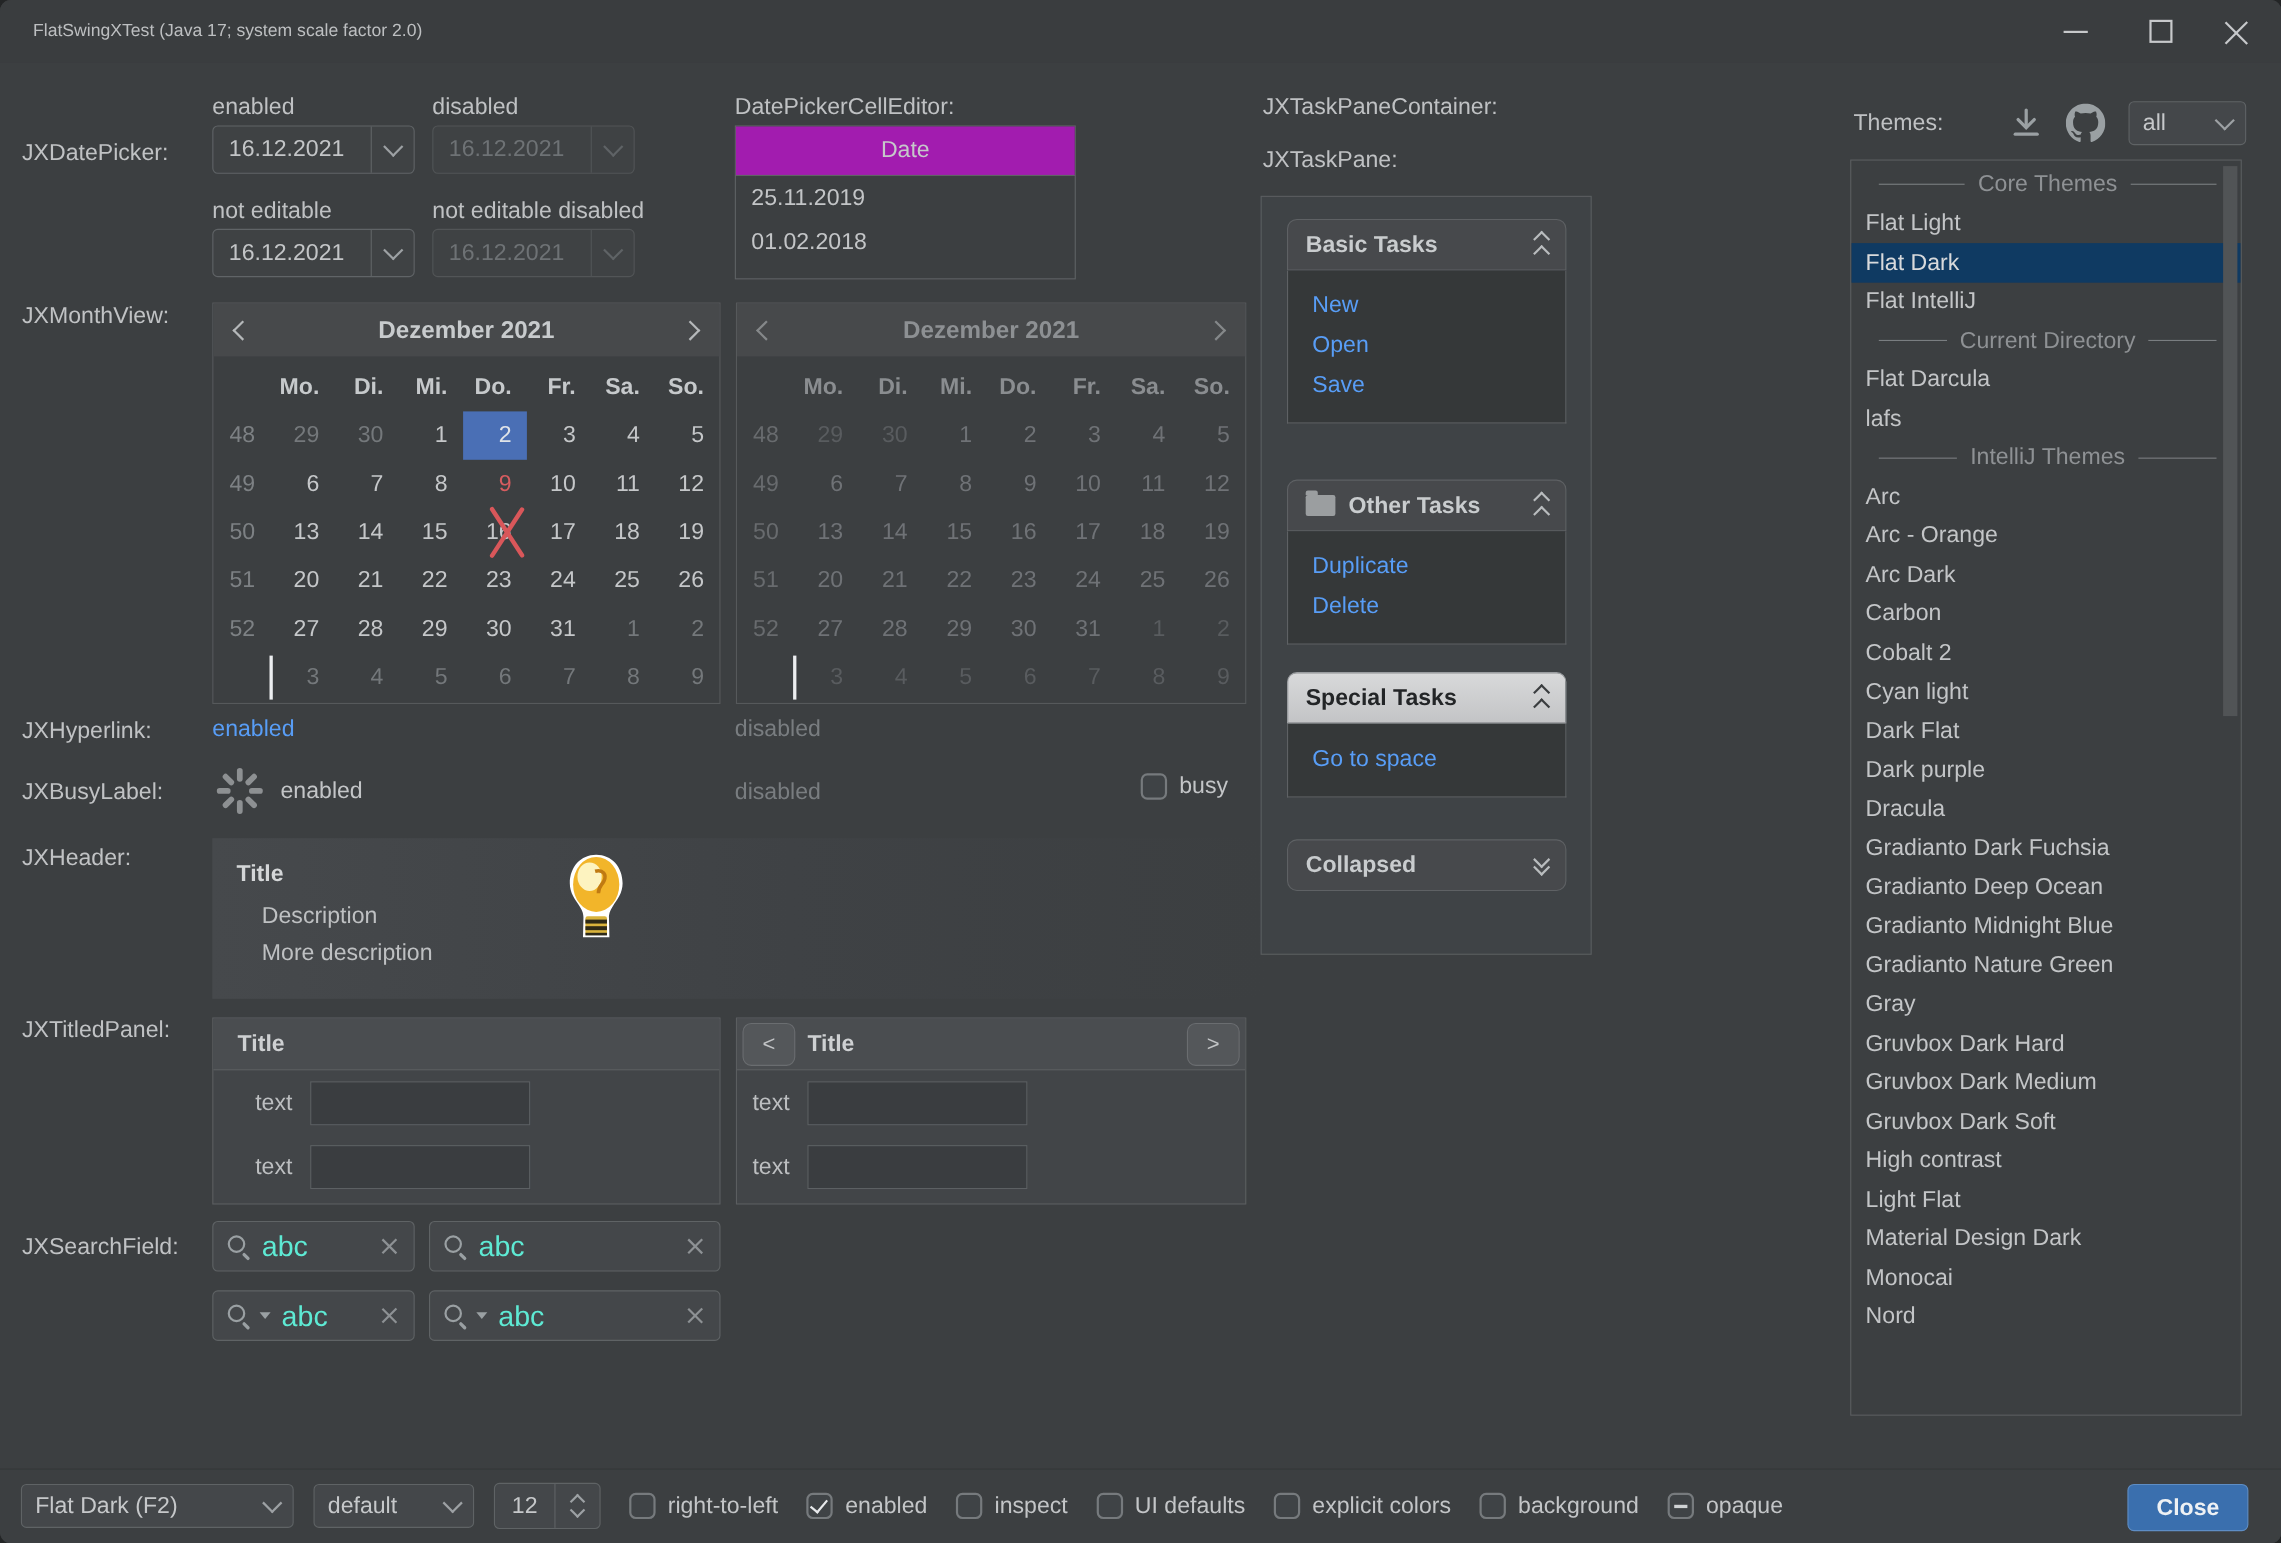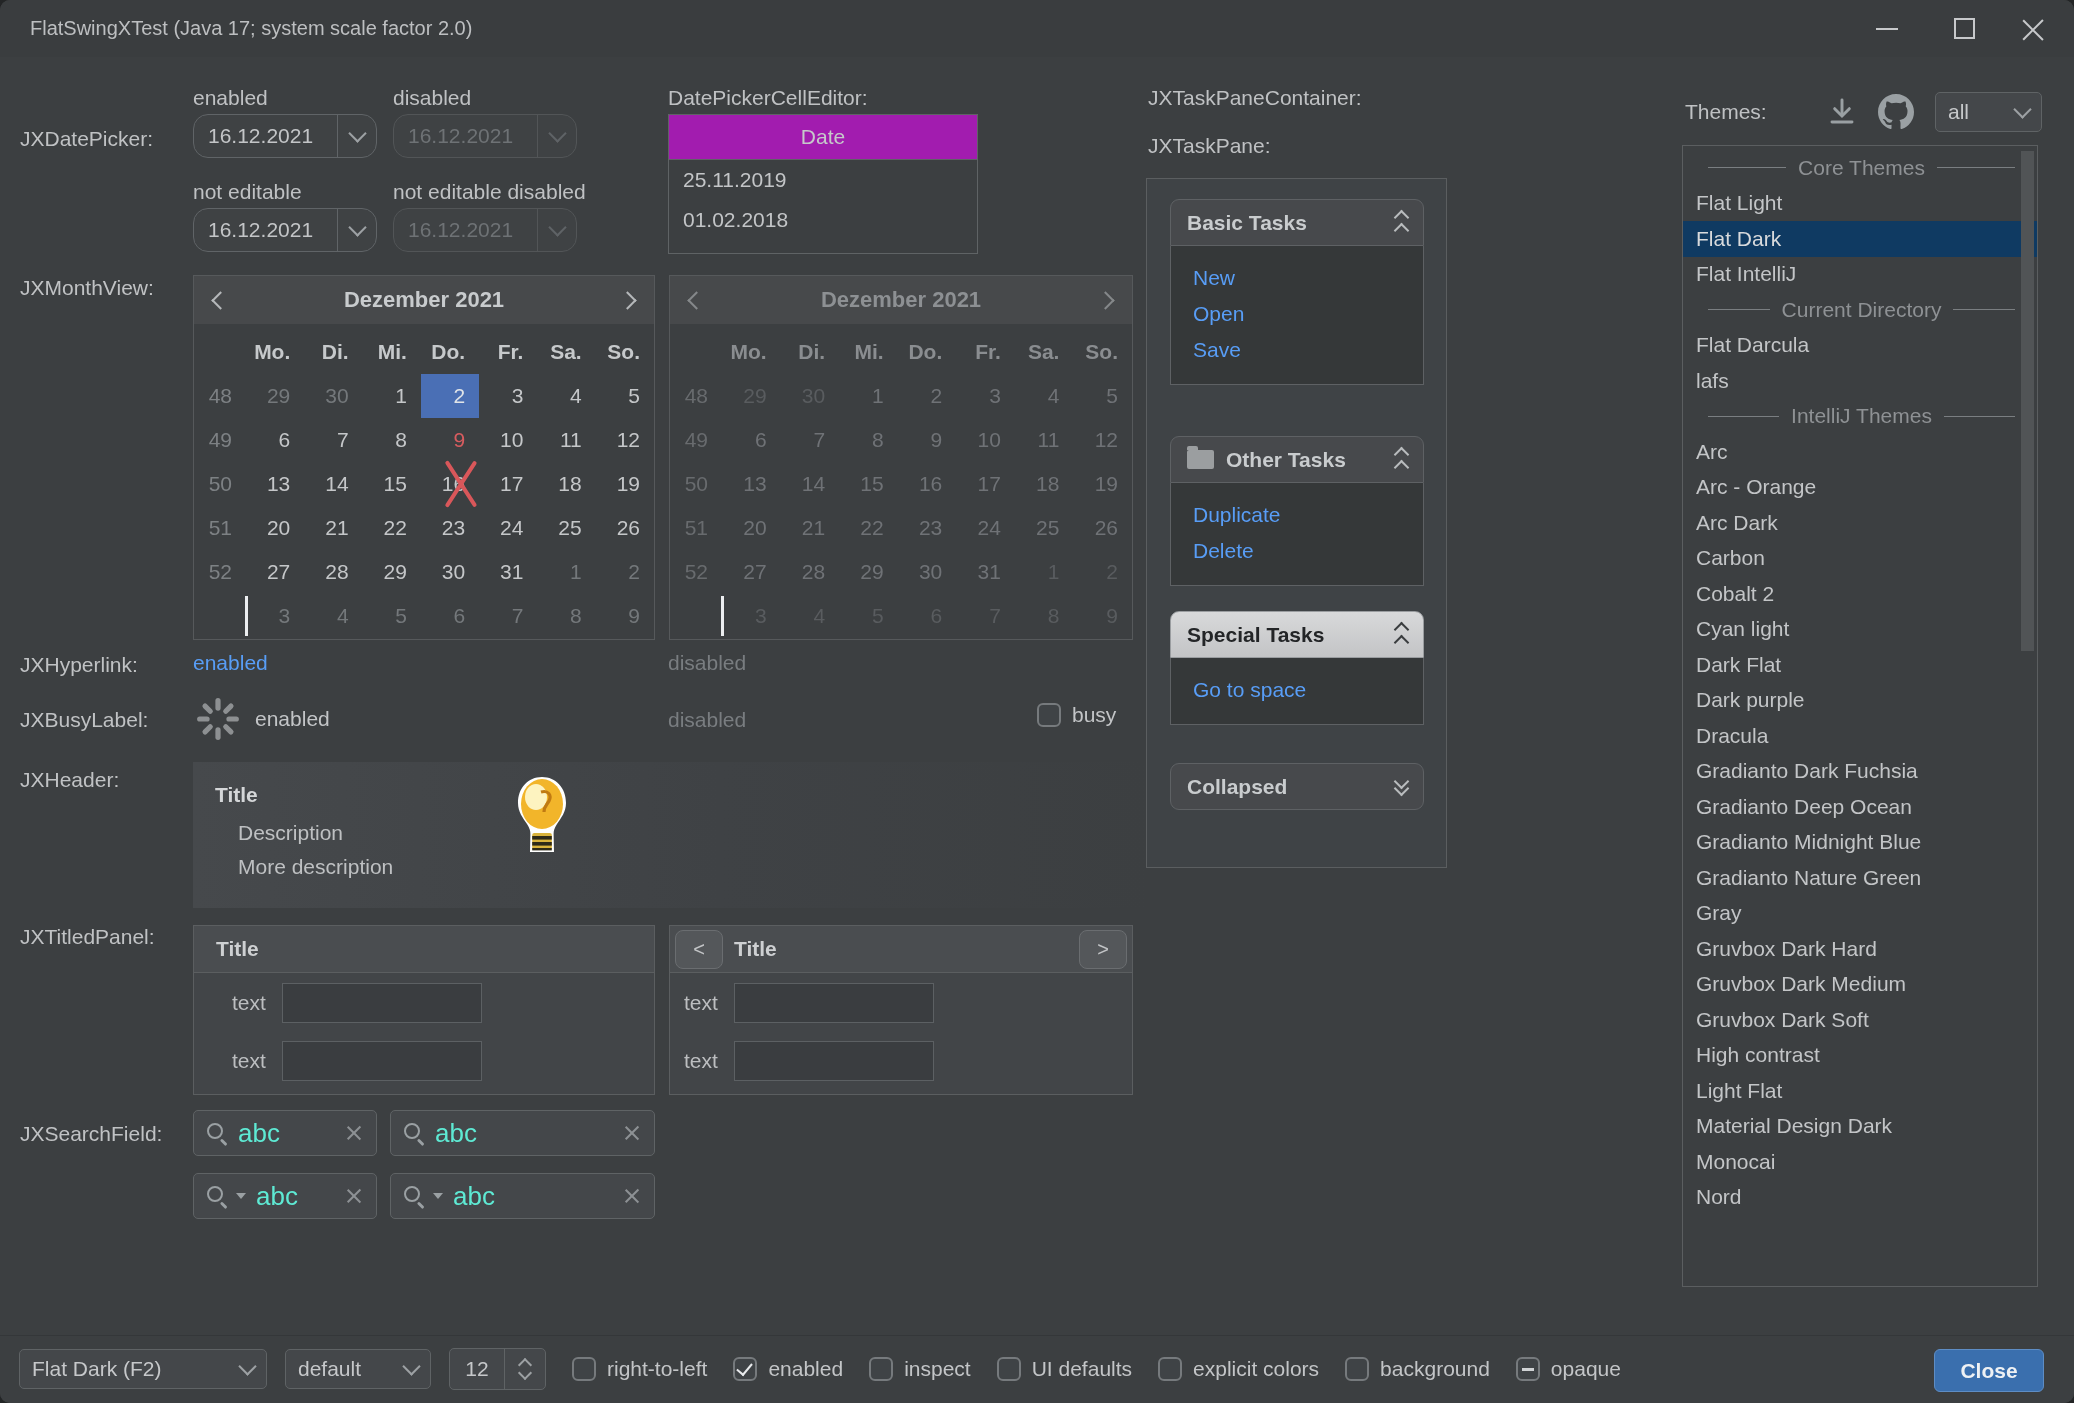--- a/index.html
+++ b/index.html
@@ -1,39 +1,39 @@
 <!DOCTYPE html>
 <html><head>
 <meta charset="utf-8">
 <style>
   html,body{margin:0;padding:0;background:#232526;font-family:"Liberation Sans","DejaVu Sans",sans-serif;}
   .win{position:relative;width:2074px;height:1403px;background:#3c3f41;border-radius:10px;overflow:hidden;}
   
   .titlebar{position:absolute;left:0;top:0;width:2074px;height:57px;background:#3a3d3f;}
-  .titletext{position:absolute;left:30px;top:0;height:57px;line-height:57px;color:#bdbfc1;font-size:20px;}
+  .titletext{position:absolute;left:30px;top:0;height:57px;line-height:57px;color:#bdbfc1;font-size:16px;}
   .winbtn{position:absolute;top:0;width:66px;height:57px;display:flex;align-items:center;justify-content:center;cursor:default;}
   .wb-min{right:154px}.wb-max{right:77px}.wb-close{right:8px}
   .mindash{width:22px;height:2px;background:#c7c9cb;}
   .maxsq{width:17px;height:17px;border:2px solid #c7c9cb;}
   .xx{position:relative;width:24px;height:24px;}
   .xx::before,.xx::after{content:'';position:absolute;left:11px;top:-1px;width:2.4px;height:28px;background:#c7c9cb;}
   .xx::before{transform:rotate(45deg)}.xx::after{transform:rotate(-45deg)}
   
   .lab{position:absolute;color:#c0c2c4;font-size:21px;white-space:nowrap;}
   .sublab{position:absolute;color:#bfc1c3;font-size:21px;white-space:nowrap;}
   .chv{display:inline-block;width:11px;height:11px;border-right:2.4px solid currentColor;border-bottom:2.4px solid currentColor;}
   .chv.down{transform:rotate(45deg);margin-top:-5px}
   .chv.up{transform:rotate(-135deg);margin-top:5px}
   .chv.left{transform:rotate(135deg)}
   .chv.right{transform:rotate(-45deg)}
   .dbl{display:flex;flex-direction:column;align-items:center;color:#b9bcbe;}
   .dbl .chv{width:9px;height:9px;margin:-4px 0 0 0;}
   .dbl .chv.up{margin-top:2px;}
   
-  .dp{position:absolute;display:flex;height:44px;border:1px solid #606467;background:#3f4244;border-radius:15px;box-sizing:border-box;}
+  .dp{position:absolute;display:flex;height:44px;border:1px solid #606467;background:#3f4244;border-radius:5px;box-sizing:border-box;}
   .dp .val{flex:1;padding-left:14px;line-height:42px;font-size:21px;color:#c3c5c7;}
   .dp .btn{width:38px;border-left:1px solid #606467;display:flex;align-items:center;justify-content:center;color:#9da1a4;}
   .dp.dis{border-color:#525557;}
   .dp.dis .val{color:#6e7275;}
   .dp.dis .btn{border-left-color:#525557;color:#5f6366;}
   
   .tbl{position:absolute;border:1px solid #5f6365;box-sizing:border-box;background:#3c3f41;}
   .tbl .th{height:44px;line-height:44px;text-align:center;color:#c6c8ca;font-size:21px;background:#a21caf;border-bottom:1px solid #5f6365;}
   .tbl .tr{height:40px;line-height:40px;padding-left:14px;color:#c3c5c7;font-size:21px;}
   

